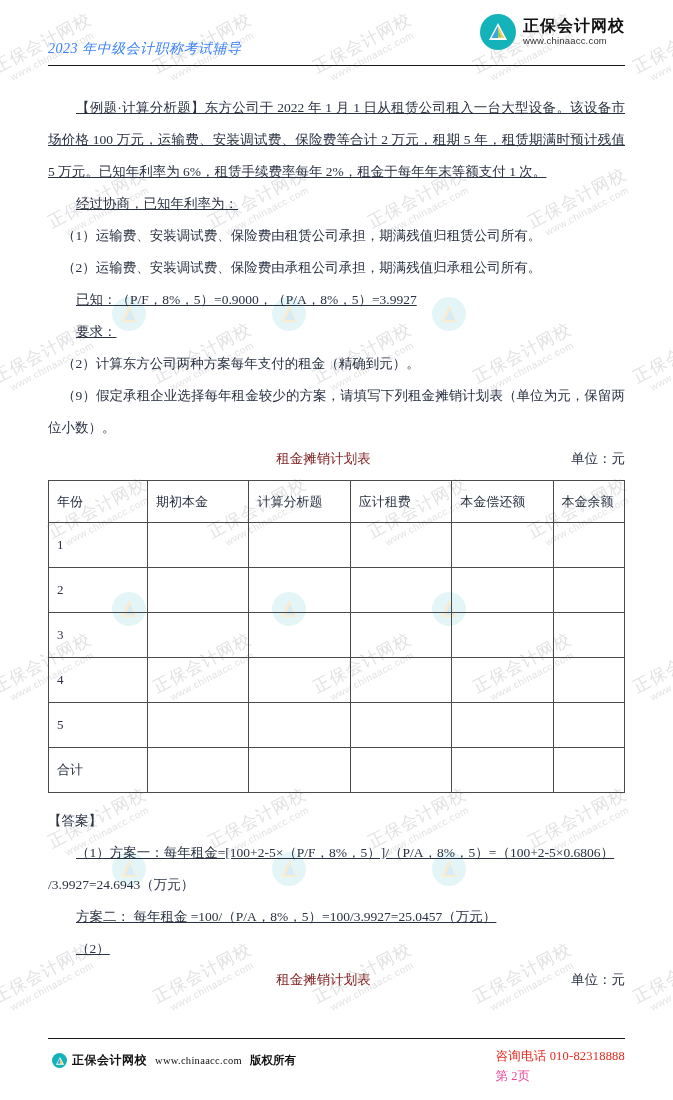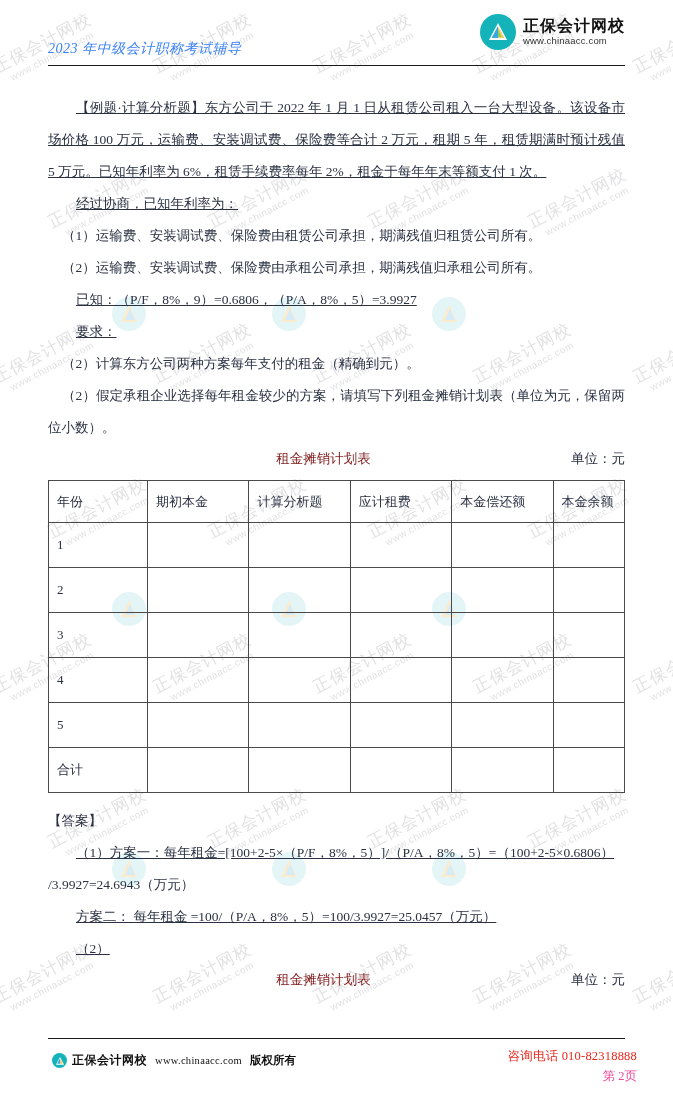--- a/index.html
+++ b/index.html
@@ -216,22 +216,21 @@
     font-size: 10.5px; color: #111;
     letter-spacing: .3px;
     margin: 0 3px;
   }
   .footer-rights {
     font-family: "Liberation Sans", sans-serif;
     font-size: 11.5px; font-weight: bold; color: #111;
   }
   .footer-right {
     position: absolute;
-    right: 36px; top: 10px;
-    text-align: right;
+    right: 48px; top: 10px;
   }
   .footer-phone {
     font-size: 12.5px;
     color: #e8271c;
     letter-spacing: .2px;
   }
   .footer-pageno {
     font-size: 12.5px;
     color: #ec4899;
     margin-top: 3px;
@@ -400,24 +399,24 @@
     </div>
     <div class="header-rule"></div>
   </div>
 
   <div class="doc-body">
 
     <p class="para indent">【例题·计算分析题】东方公司于 2022 年 1 月 1 日从租赁公司租入一台大型设备。该设备市场价格 100 万元，运输费、安装调试费、保险费等合计 2 万元，租期 5 年，租赁期满时预计残值 5 万元。已知年利率为 6%，租赁手续费率每年 2%，租金于每年年末等额支付 1 次。</p>
     <p class="para indent">经过协商，已知年利率为：</p>
     <p class="para indent-sm">（1）运输费、安装调试费、保险费由租赁公司承担，期满残值归租赁公司所有。</p>
     <p class="para indent-sm">（2）运输费、安装调试费、保险费由承租公司承担，期满残值归承租公司所有。</p>
-    <p class="para indent">已知：（P/F，8%，9）=0.6806，（P/A，8%，5）=3.9927</p>
+    <p class="para indent">已知：（P/F，8%，5）=0.9000，（P/A，8%，5）=3.9927</p>
     <p class="para indent">要求：</p>
     <p class="para indent-sm">（2）计算东方公司两种方案每年支付的租金（精确到元）。</p>
-    <p class="para indent-sm">（2）假定承租企业选择每年租金较少的方案，请填写下列租金摊销计划表（单位为元，保留两位小数）。</p>
+    <p class="para indent-sm">（9）假定承租企业选择每年租金较少的方案，请填写下列租金摊销计划表（单位为元，保留两位小数）。</p>
 
     <div class="table-caption-row">
       <div class="table-caption">租金摊销计划表</div>
       <div class="table-unit">单位：元</div>
     </div>
 
     <table class="amort">
       <tbody>
         <tr class="head">
           <td class="c0">年份</td>

